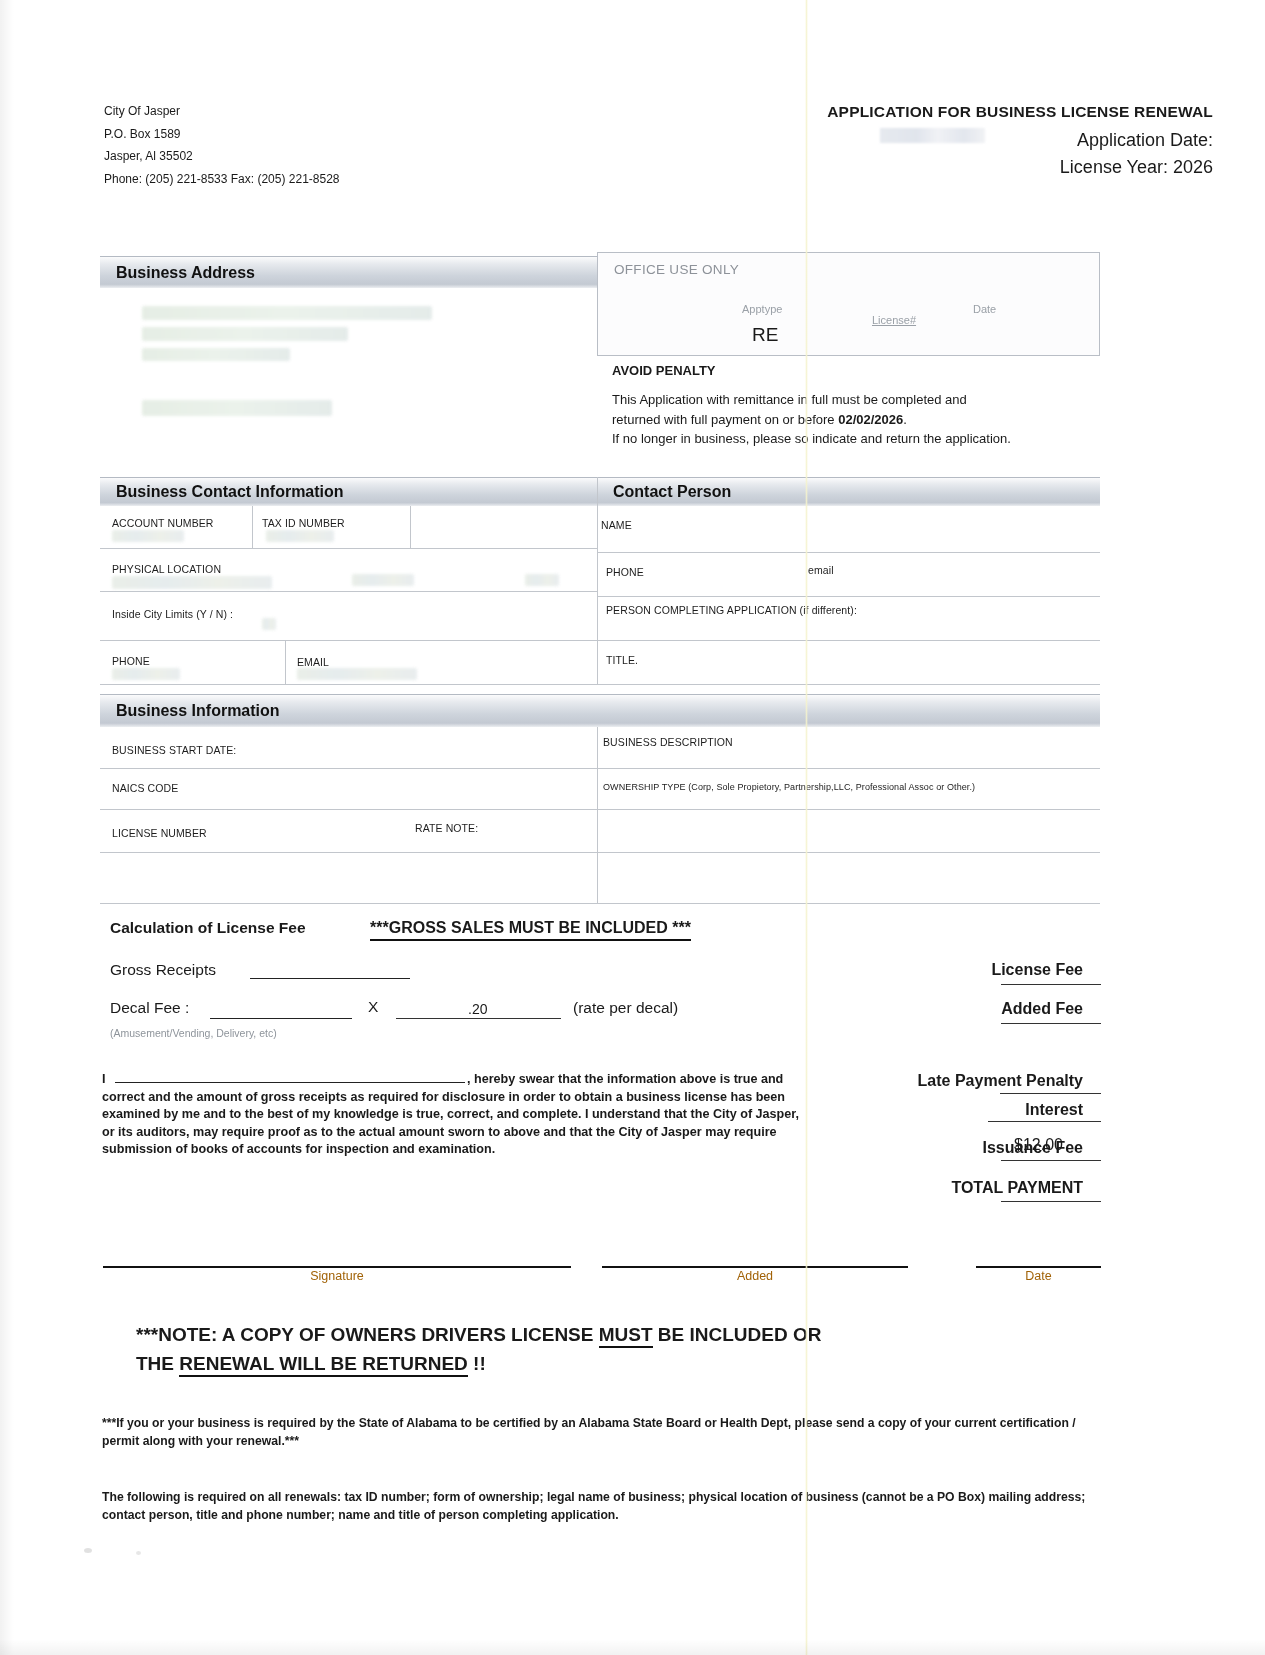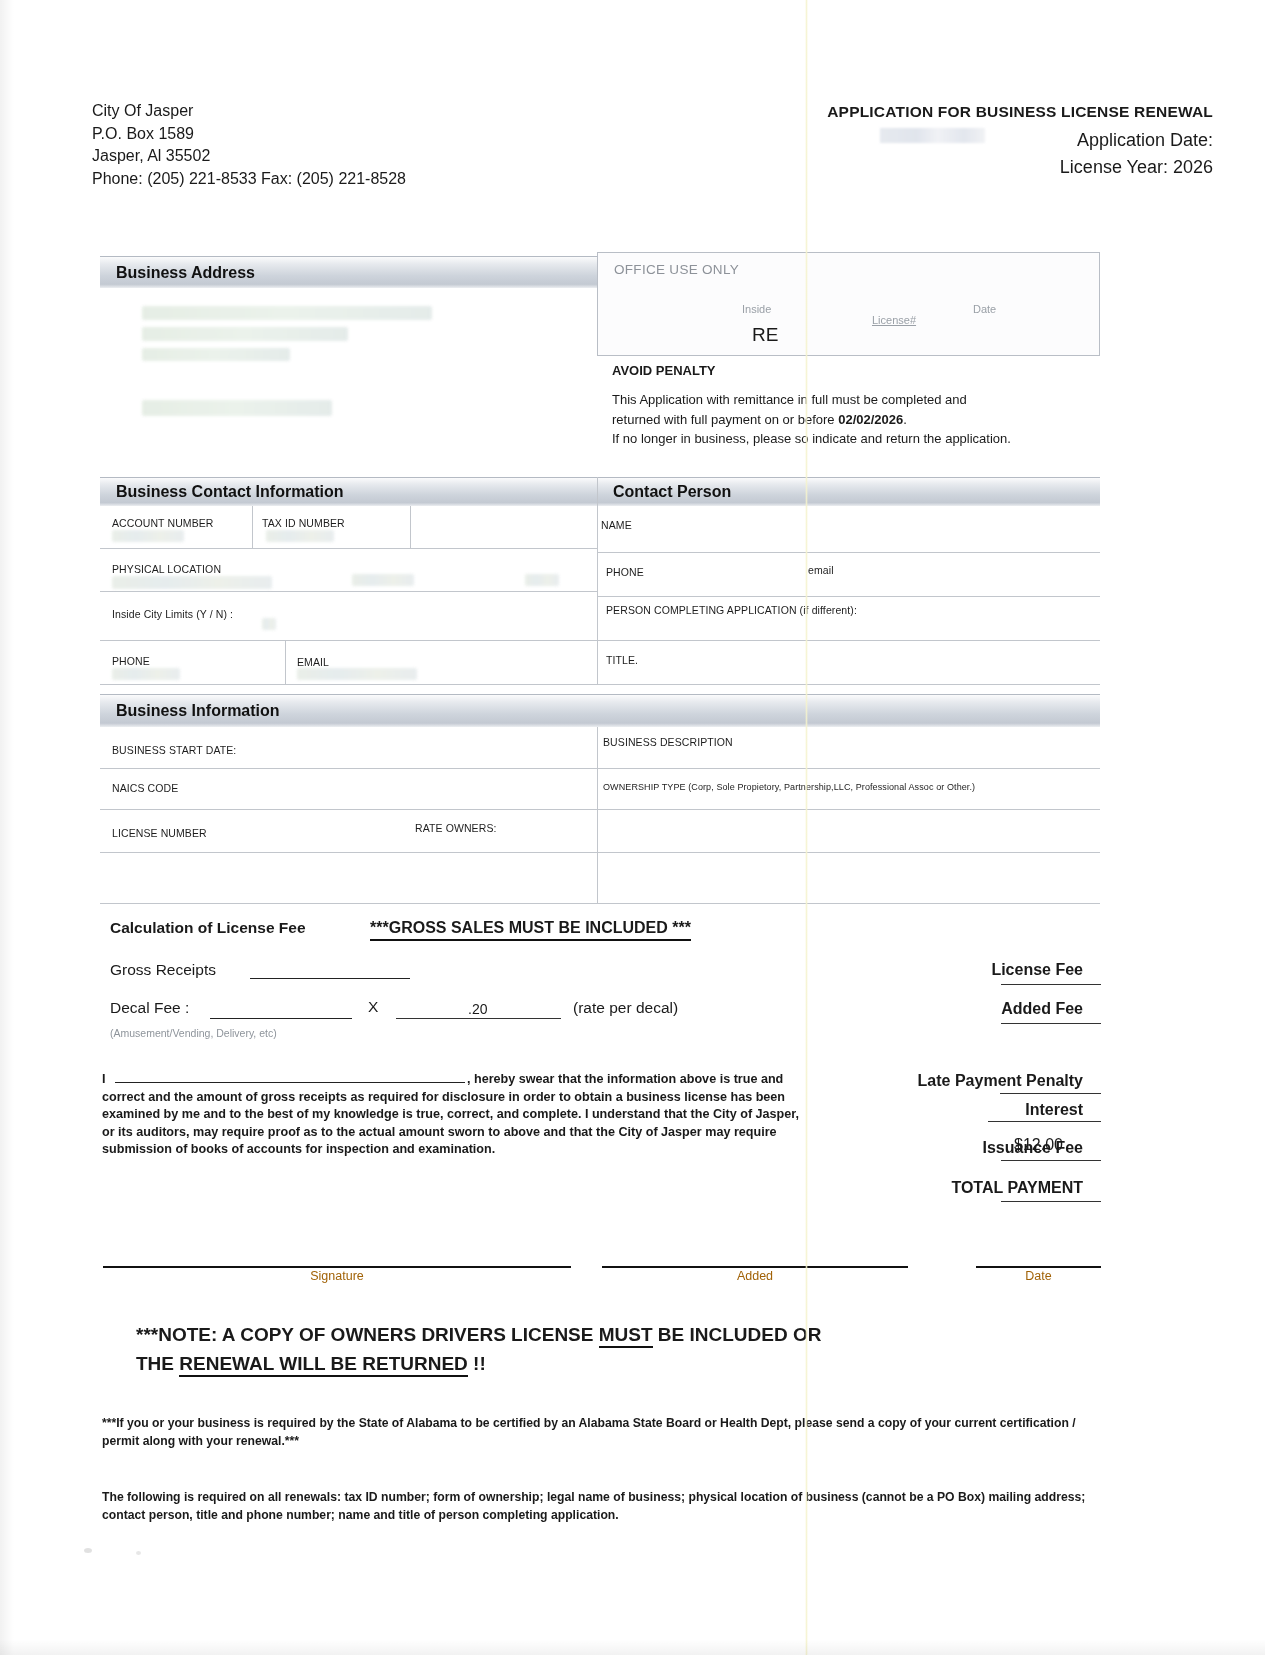--- a/index.html
+++ b/index.html
@@ -26,21 +26,21 @@
   .scan-edge-bottom {
     position:absolute; left:0; right:0; bottom:0; height:16px;
     background:linear-gradient(to top, rgba(0,0,0,.05), rgba(0,0,0,0));
     pointer-events:none;
   }
   .speck { position:absolute; background:#c9c9c9; border-radius:50%; }
 
   .page { position:absolute; inset:0; }
 
   
-  .hdr-left { position:absolute; left:92px; top:100px; font-size:16px; line-height:22.5px; }
+  .hdr-left { position:absolute; left:104px; top:100px; font-size:12px; line-height:22.5px; }
   .hdr-right { position:absolute; right:52px; top:103px; text-align:right; }
   .hdr-title { font-size:15.5px; font-weight:bold; letter-spacing:.2px; }
   .hdr-sub { font-size:18px; margin-top:9px; }
   .hdr-sub2 { font-size:18px; margin-top:6px; }
   .redact-blob {
     position:absolute; left:880px; top:128px; width:105px; height:15px;
     background:linear-gradient(90deg,#d8dde6 0%,#cfd6e2 35%,#e8eaf0 55%,#d2d8e4 80%,#e9ebef 100%);
     opacity:.62; filter:blur(1.1px);
   }
 
@@ -134,21 +134,21 @@
     <span>Business Address</span>
   </div>
 
   <div class="redacted g" style="left:142px; top:306px; width:290px; height:14px;"></div>
   <div class="redacted g" style="left:142px; top:327px; width:206px; height:14px;"></div>
   <div class="redacted g" style="left:142px; top:348px; width:148px; height:13px;"></div>
   <div class="redacted g" style="left:142px; top:400px; width:190px; height:16px;"></div>
 
   <div class="office-box"></div>
   <div class="office-title">OFFICE USE ONLY</div>
-  <div class="oh" style="left:742px; top:303px;">Inside</div>
+  <div class="oh" style="left:742px; top:303px;">Apptype</div>
   <div class="oh" style="left:872px; top:314px;text-decoration:underline;">License#</div>
   <div class="oh" style="left:973px; top:303px;">Date</div>
   <div class="ovalue" style="left:752px; top:324px;">RE</div>
 
   <div class="avoid-title">AVOID PENALTY</div>
   <div class="avoid-body">
     <span>This Application with remittance in full must be completed and</span><br>
     <span>returned with full payment on or before </span><b>02/02/2026</b><span>.</span><br>
     <span>If no longer in business, please so indicate and return the application.</span>
   </div>
@@ -202,21 +202,21 @@
 
   <div class="rule" style="left:100px; top:768px; width:1000px;"></div>
   <div class="rule" style="left:100px; top:809px; width:1000px;"></div>
   <div class="rule" style="left:100px; top:852px; width:1000px;"></div>
   <div class="rule" style="left:100px; top:903px; width:1000px;"></div>
   <div class="vrule" style="left:597px; top:727px; height:176px;"></div>
 
   <div class="flabel" style="left:112px; top:744px;">BUSINESS START DATE:</div>
   <div class="flabel" style="left:112px; top:782px;">NAICS CODE</div>
   <div class="flabel" style="left:112px; top:827px;">LICENSE NUMBER</div>
-  <div class="flabel" style="left:415px; top:822px;">RATE OWNERS:</div>
+  <div class="flabel" style="left:415px; top:822px;">RATE NOTE:</div>
   <div class="flabel" style="left:603px; top:736px;">BUSINESS DESCRIPTION</div>
   <div class="flabel tiny" style="left:603px; top:782px;">OWNERSHIP TYPE (Corp, Sole Propietory, Partnership,LLC, Professional Assoc or Other.)</div>
 
   <div class="calc-title">Calculation of License Fee</div>
   <div class="calc-stars">***GROSS SALES MUST BE INCLUDED ***</div>
 
   <div class="lbl-lg" style="left:110px; top:961px;">Gross Receipts</div>
   <div class="blank" style="left:250px; top:978px; width:160px;"></div>
 
   <div class="lbl-lg" style="left:110px; top:999px;">Decal Fee :</div>

